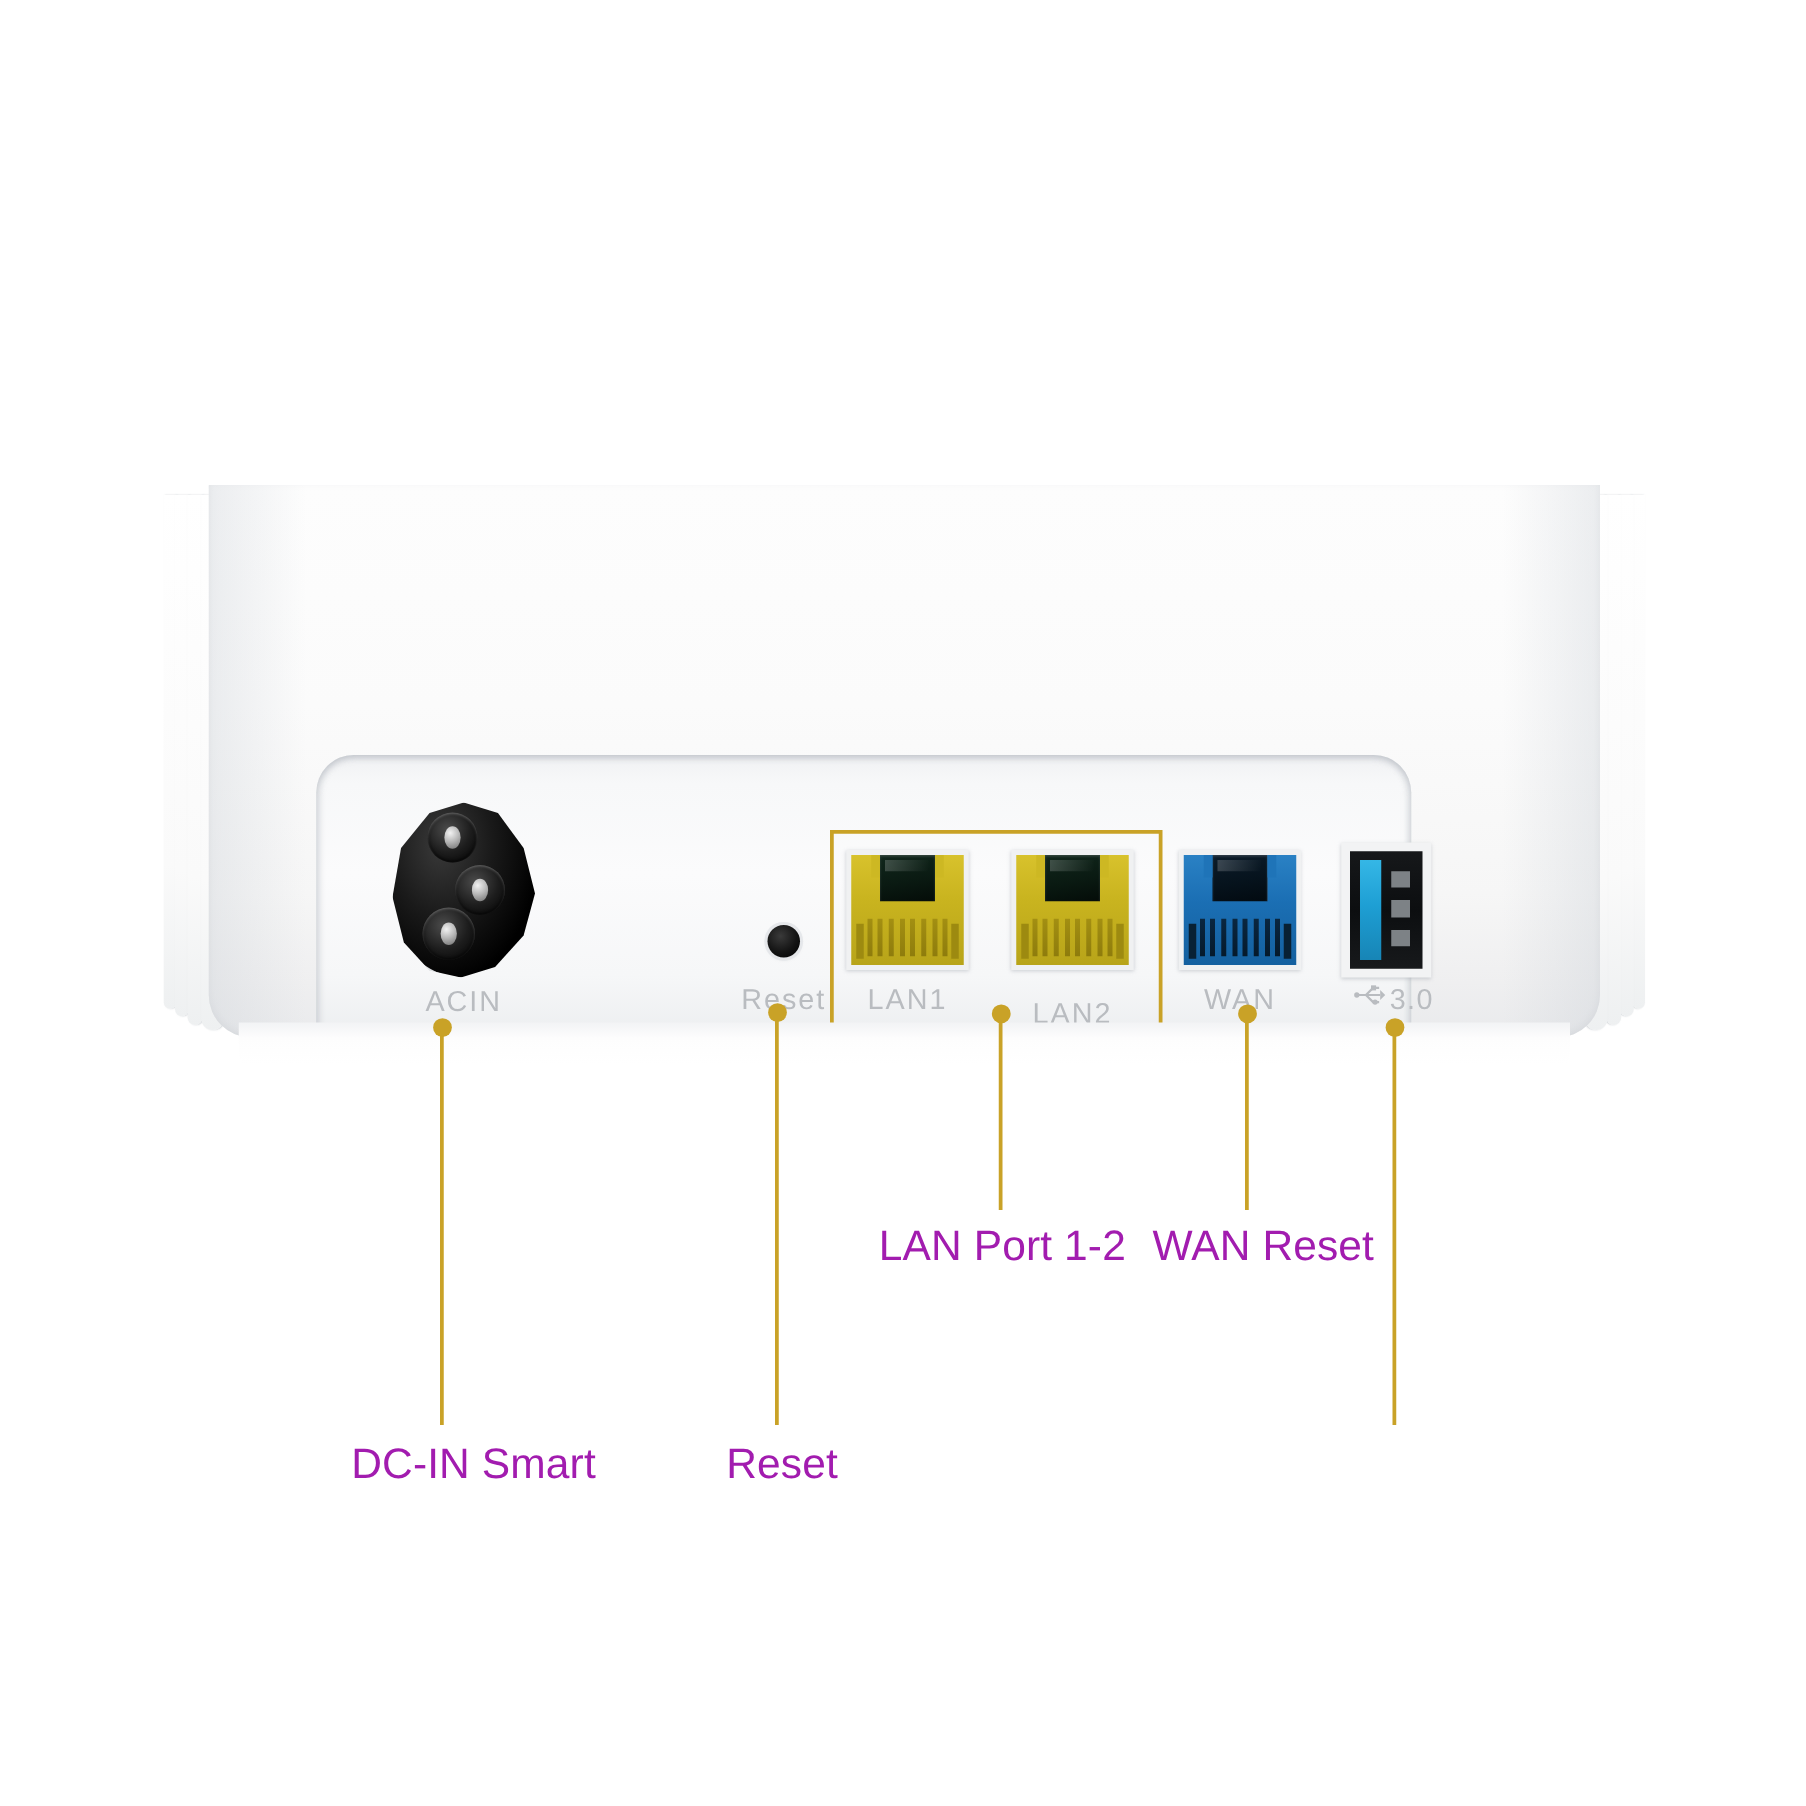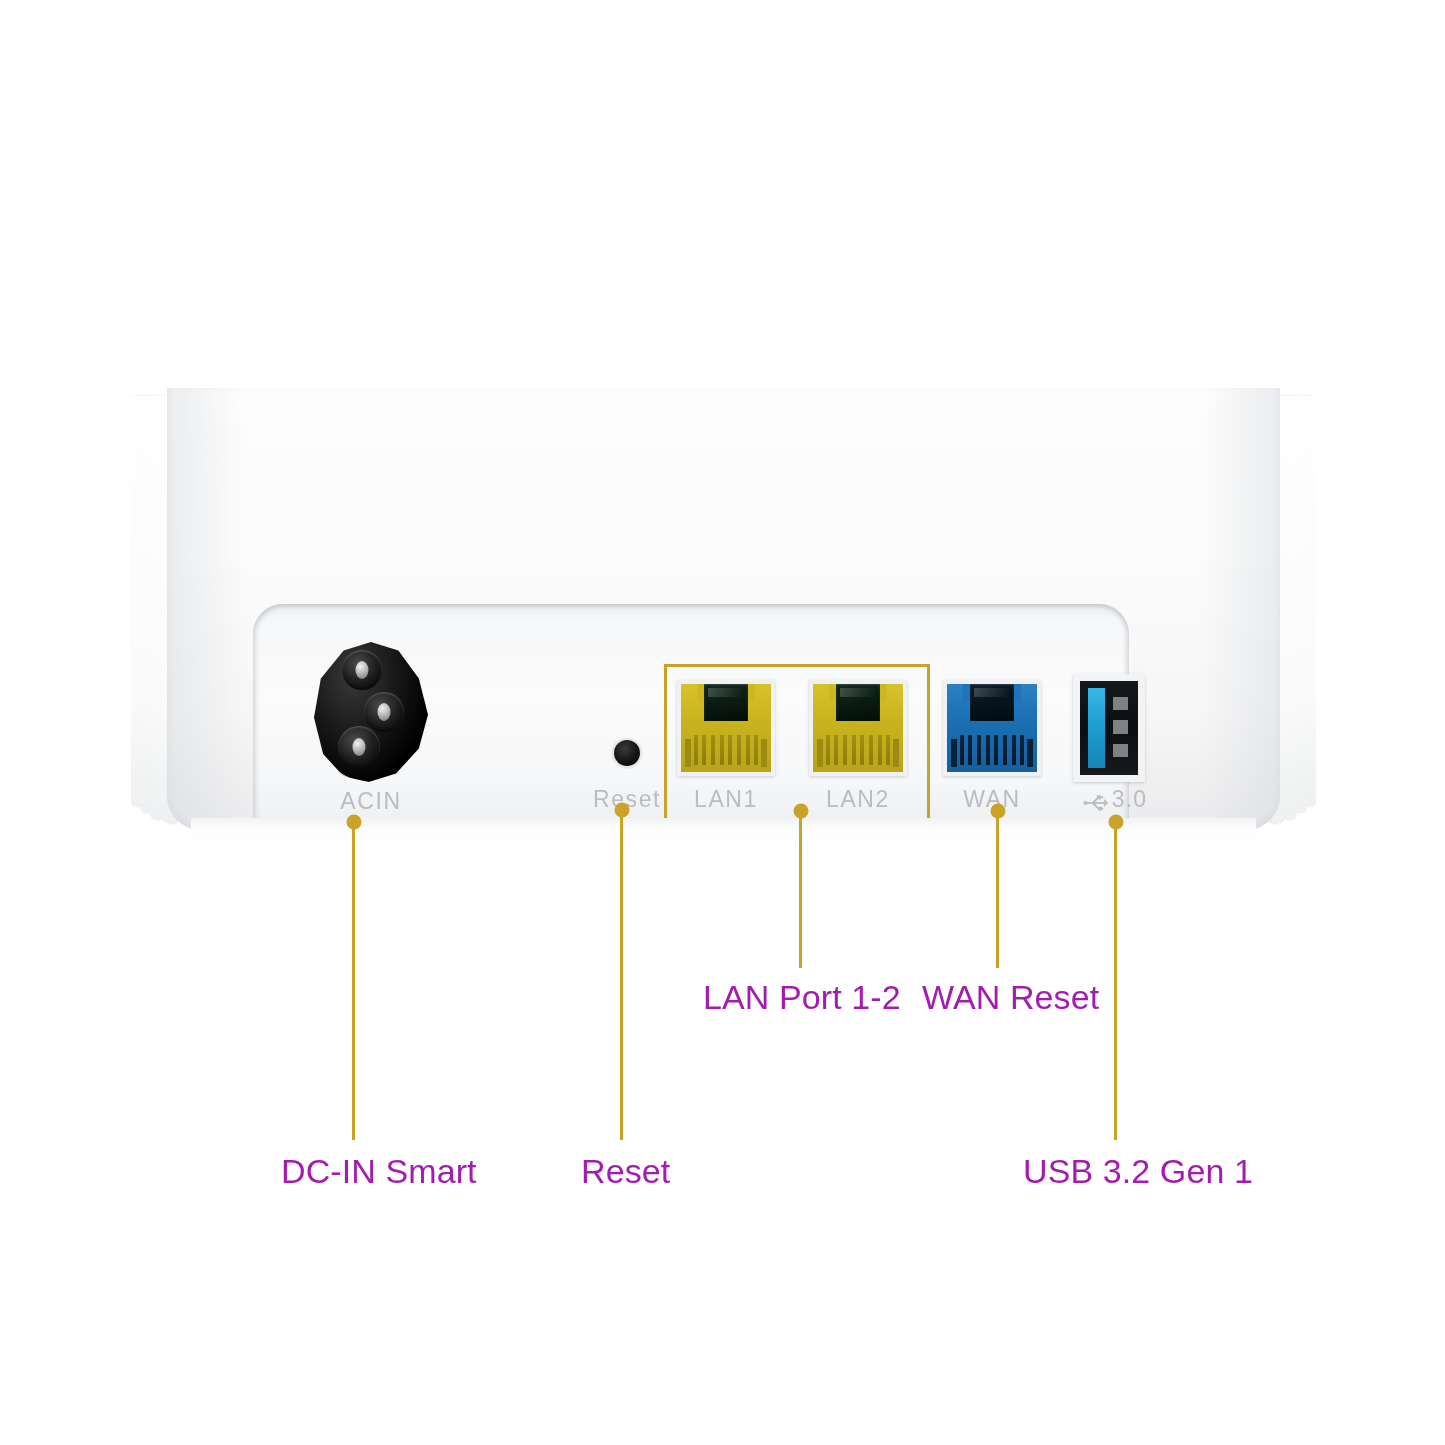--- a/index.html
+++ b/index.html
@@ -310,24 +310,24 @@
     position: absolute;
     font-size: 23px;
     color: #b9bcc0;
     letter-spacing: 1.6px;
     white-space: nowrap;
     text-align: center;
   }
   .silk.acin  { left: 170px; top: 400px; width: 140px; }
   .silk.reset { left: 430px; top: 398px; width: 132px; }
   .silk.lan1  { left: 528px; top: 398px; width: 134px; }
-  .silk.lan2  { left: 660px; top: 398px; width: 134px; }
+  .silk.lan2  { left: 660px; top: 409px; width: 134px; }
   .silk.wan   { left: 796px; top: 398px; width: 130px; }
   .silk.usb   { left: 930px; top: 398px; width: 108px;
-                display: flex; align-items: flex-end; justify-content: center; gap: 3px; }
+                display: flex; align-items: flex-start; justify-content: center; gap: 3px; }
   .silk.usb .usb-glyph { width: 26px; height: 20px; display: block; }
   .silk.usb .usb-num { letter-spacing: 1.2px; }
 
   
   .lan-bracket {
     position: absolute;
     left: 533px;
     top: 276px;
     width: 266px;
     height: 160px;
@@ -513,15 +513,14 @@
 
   <div class="leader" style="left:1114px; top:822px; height:318px;">
       <span class="knob"></span>
     </div>
 
   <div class="callout" style="left:703px; top:978px;">LAN Port 1-2</div>
   <div class="callout" style="left:922px; top:978px;">WAN Reset</div>
 
   <div class="callout" style="left:281px; top:1152px;">DC-IN Smart</div>
   <div class="callout" style="left:581px; top:1152px;">Reset</div>
-  <div class="callout" style="left:1023px; top:1152px;">USB 3.2 Gen 1</div>
 
 </div>
 
 </body></html>

